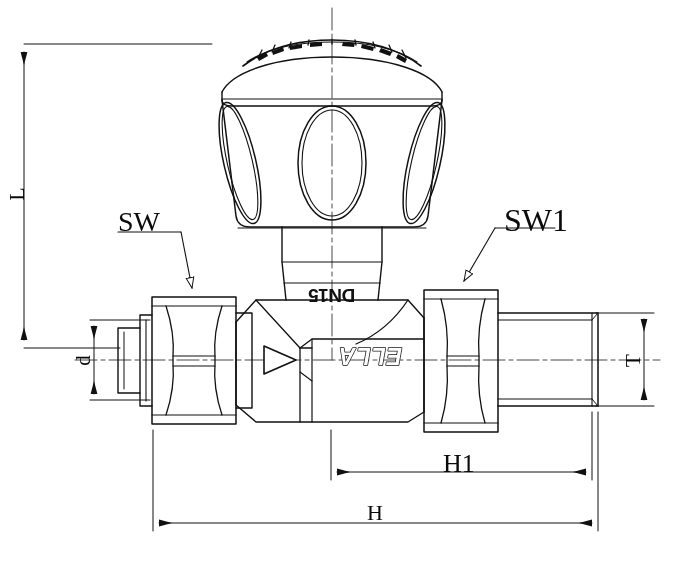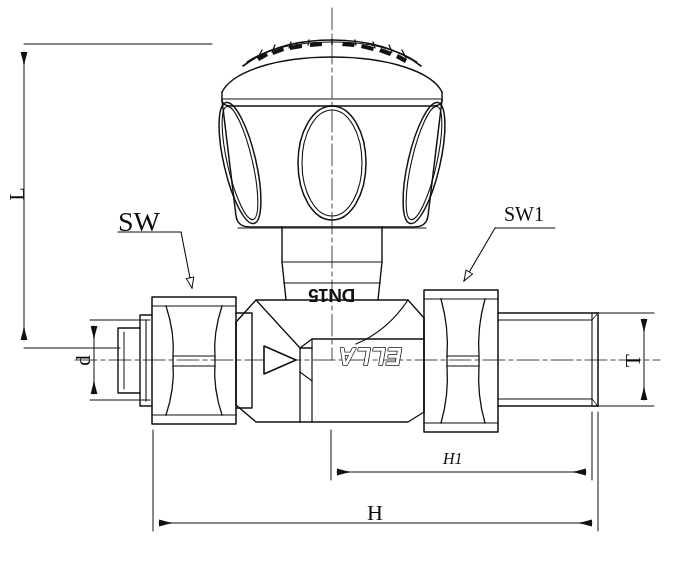--- a/index.html
+++ b/index.html
@@ -216,21 +216,21 @@
 
     </g>
   </svg>
 
   <div class="dim-label" style="left:10px; top:183px; font-size:22px; transform:rotate(-90deg); transform-origin:center;">L</div>
 
   <div class="dim-label" style="left:78px; top:350px; font-size:21px; transform:rotate(-90deg); transform-origin:center;">d</div>
 
   <div class="dim-label" style="left:627px; top:350px; font-size:21px; transform:rotate(-90deg); transform-origin:center;">T</div>
 
-  <div class="dim-label" style="left:443px; top:451px; font-size:16px;font-style:italic;">H1</div>
+  <div class="dim-label" style="left:443px; top:451px; font-size:26px;">H1</div>
 
   <div class="dim-label" style="left:367px; top:502px; font-size:22px;">H</div>
 
   <div class="dim-label" style="left:118px; top:208px; font-size:28px;">SW</div>
 
-  <div class="dim-label" style="left:504px; top:204px; font-size:20px;">SW1</div>
+  <div class="dim-label" style="left:504px; top:204px; font-size:32px;">SW1</div>
 
 </div>
 
 </body></html>

